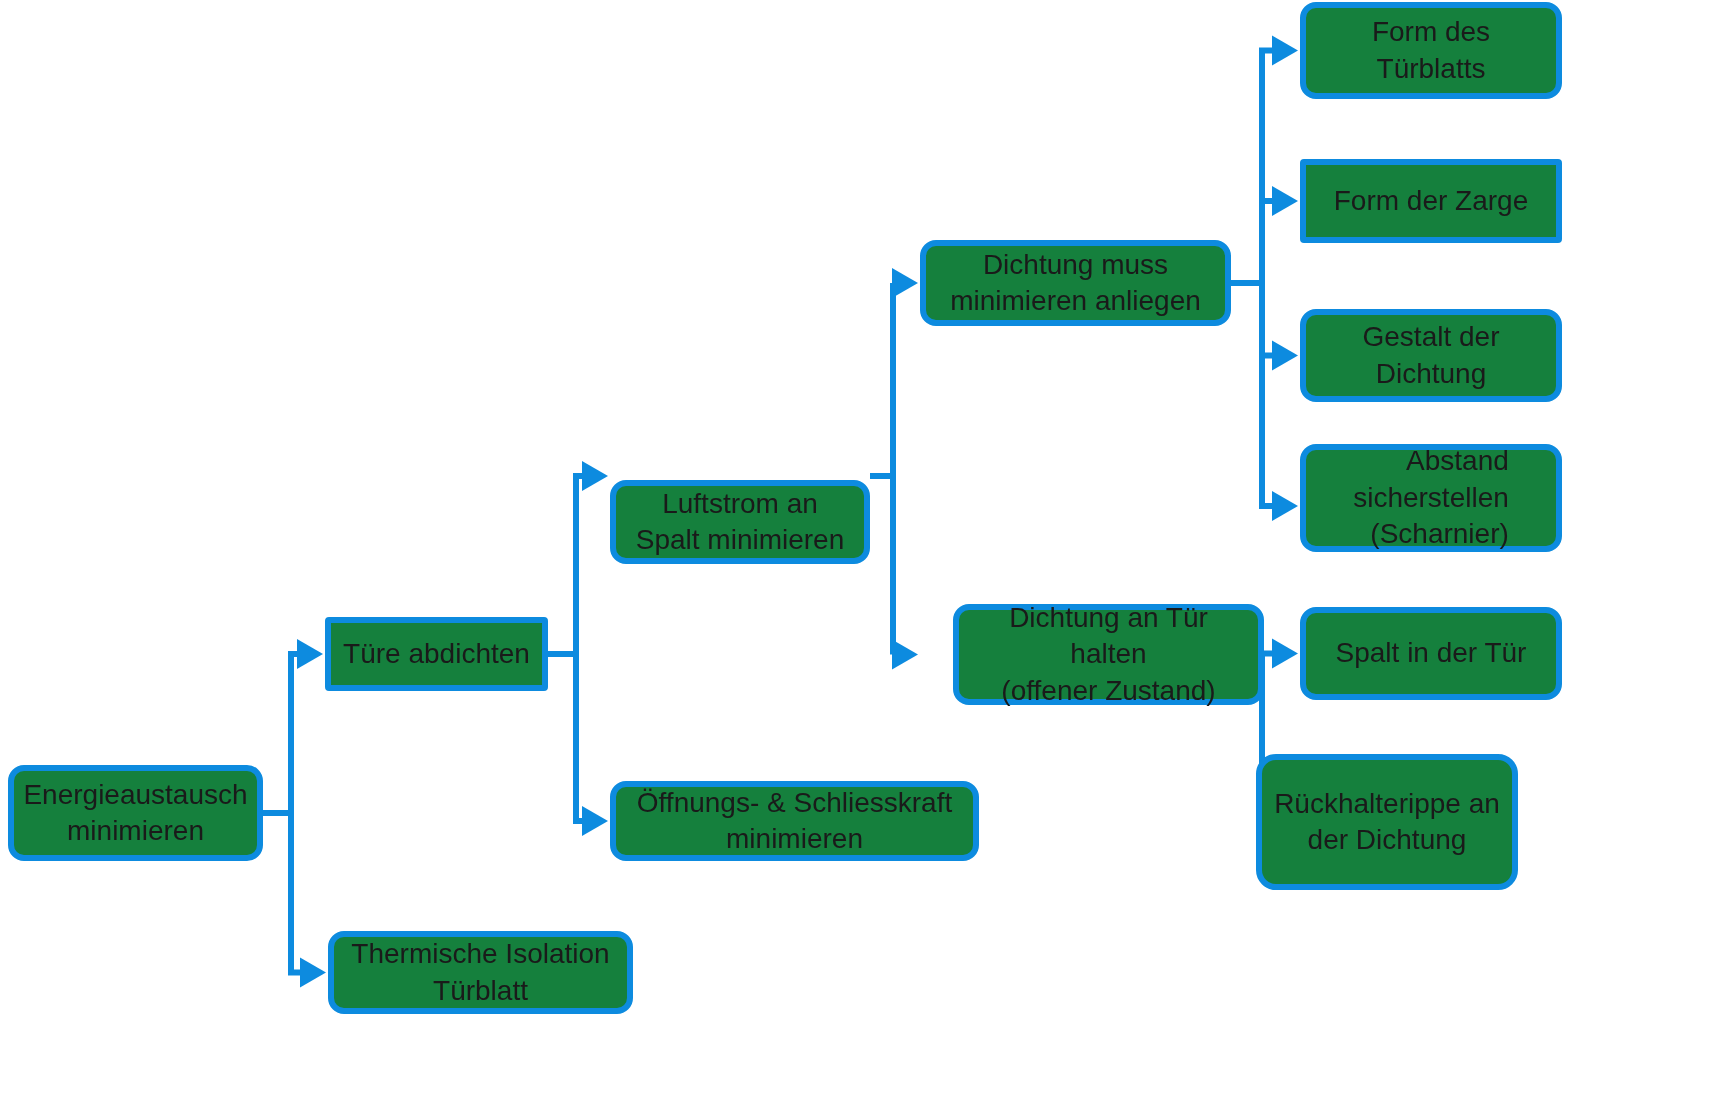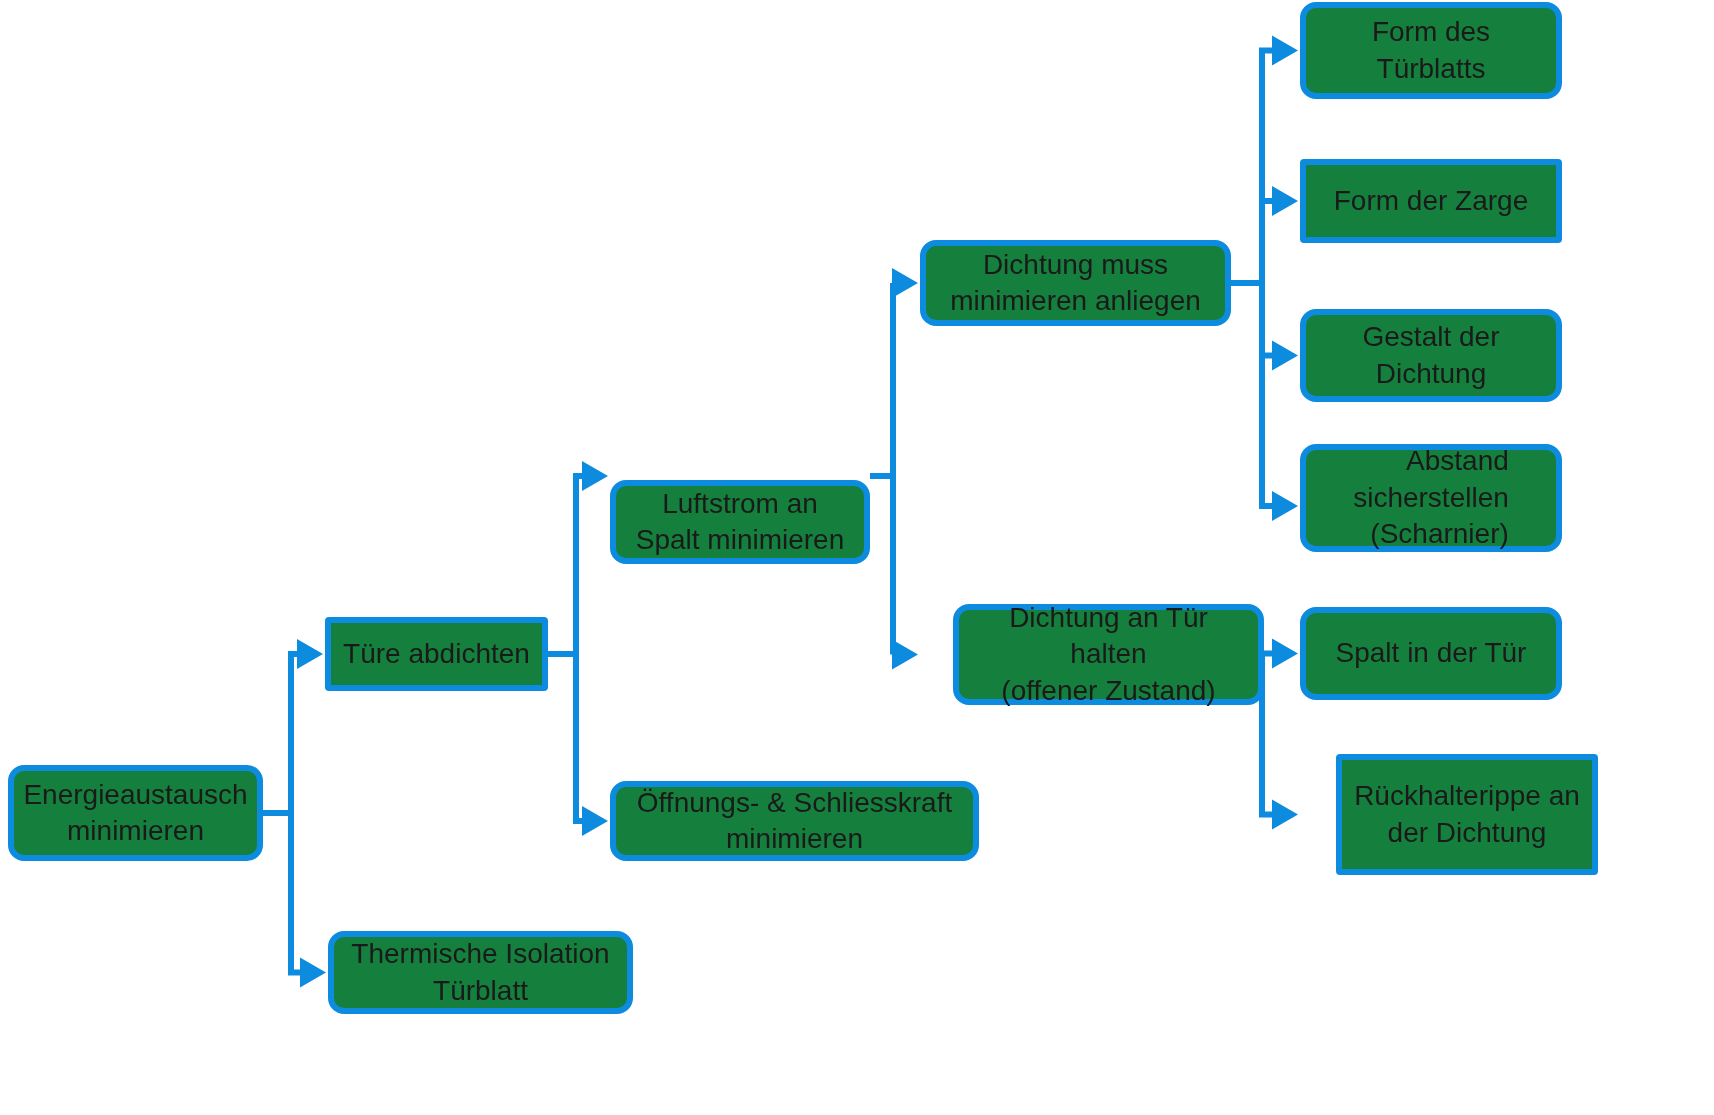--- a/index.html
+++ b/index.html
@@ -91,16 +91,16 @@
       <div class="node" style="left: 920px; top: 604px; width: 311px; height: 101px; border-color: rgb(13, 139, 223); color: rgb(26, 26, 26); border-width: 6px; border-radius: 16px; margin-left: 33px;"><span>Dichtung an Tür halten
 (offener Zustand)</span></div>
       <div class="node" style="left: 1300px; top: 2px; width: 262px; height: 97px; border-color: rgb(13, 139, 223); color: rgb(26, 26, 26); border-width: 6px; border-radius: 16px;"><span>Form des Türblatts</span></div>
       <div class="node" style="left: 1300px; top: 159px; width: 262px; height: 84px; border-color: rgb(13, 139, 223); color: rgb(26, 26, 26); border-width: 6px; border-radius: 4px;"><span>Form der Zarge</span></div>
       <div class="node" style="left: 1300px; top: 309px; width: 262px; height: 93px; border-color: rgb(13, 139, 223); color: rgb(26, 26, 26); border-width: 6px; border-radius: 16px;"><span>Gestalt der
 Dichtung</span></div>
       <div class="node" style="left: 1300px; top: 444px; width: 262px; height: 108px; border-color: rgb(13, 139, 223); color: rgb(26, 26, 26); border-width: 6px; border-radius: 16px; text-align: right;"><span>Abstand
 sicherstellen
 (Scharnier)</span></div>
       <div class="node" style="left: 1300px; top: 607px; width: 262px; height: 93px; border-color: rgb(13, 139, 223); color: rgb(26, 26, 26); border-width: 6px; border-radius: 16px; align-items: center;"><span>Spalt in der Tür</span></div>
-      <div class="node" style="left: 1336px; top: 754px; width: 262px; height: 121px; border-color: rgb(13, 139, 223); color: rgb(26, 26, 26); border-width: 6px; border-radius: 4px;"><span>Rückhalterippe an
+      <div class="node" style="left: 1256px; top: 754px; width: 262px; height: 136px; border-color: rgb(13, 139, 223); color: rgb(26, 26, 26); border-width: 6px; border-radius: 20px;"><span>Rückhalterippe an
 der Dichtung</span></div>
     </div>
 </div>
 
 </body></html>

